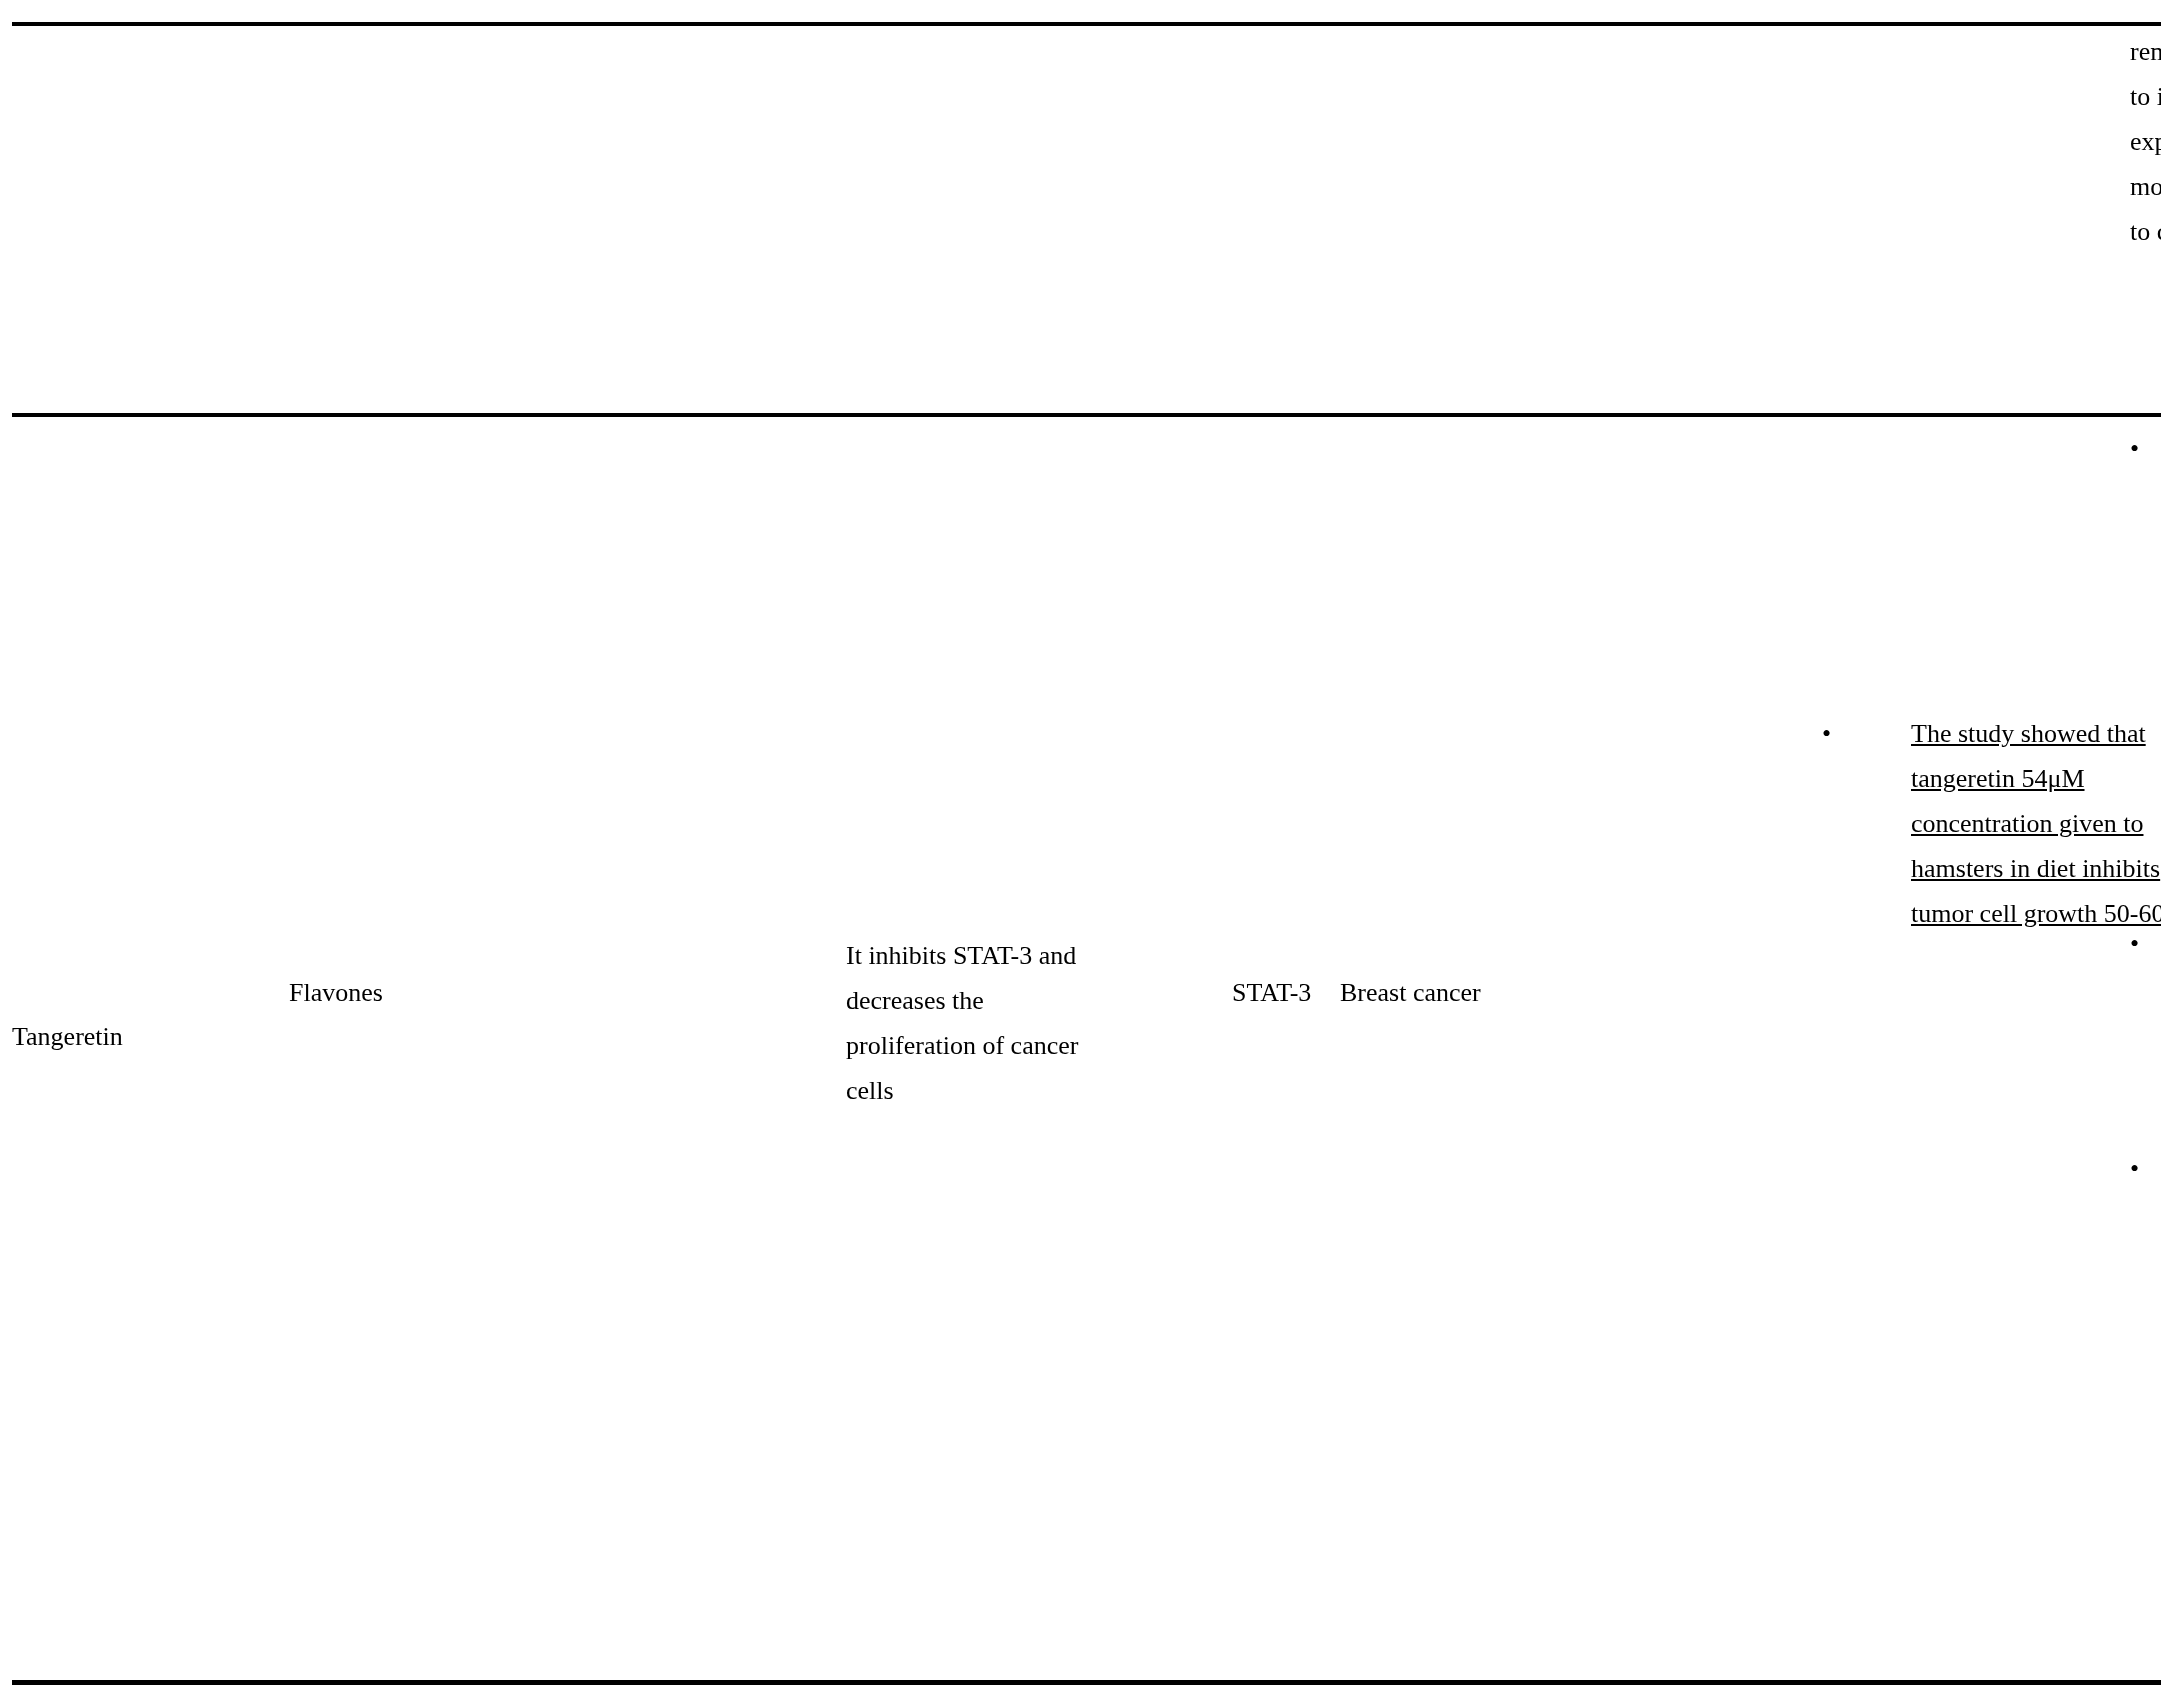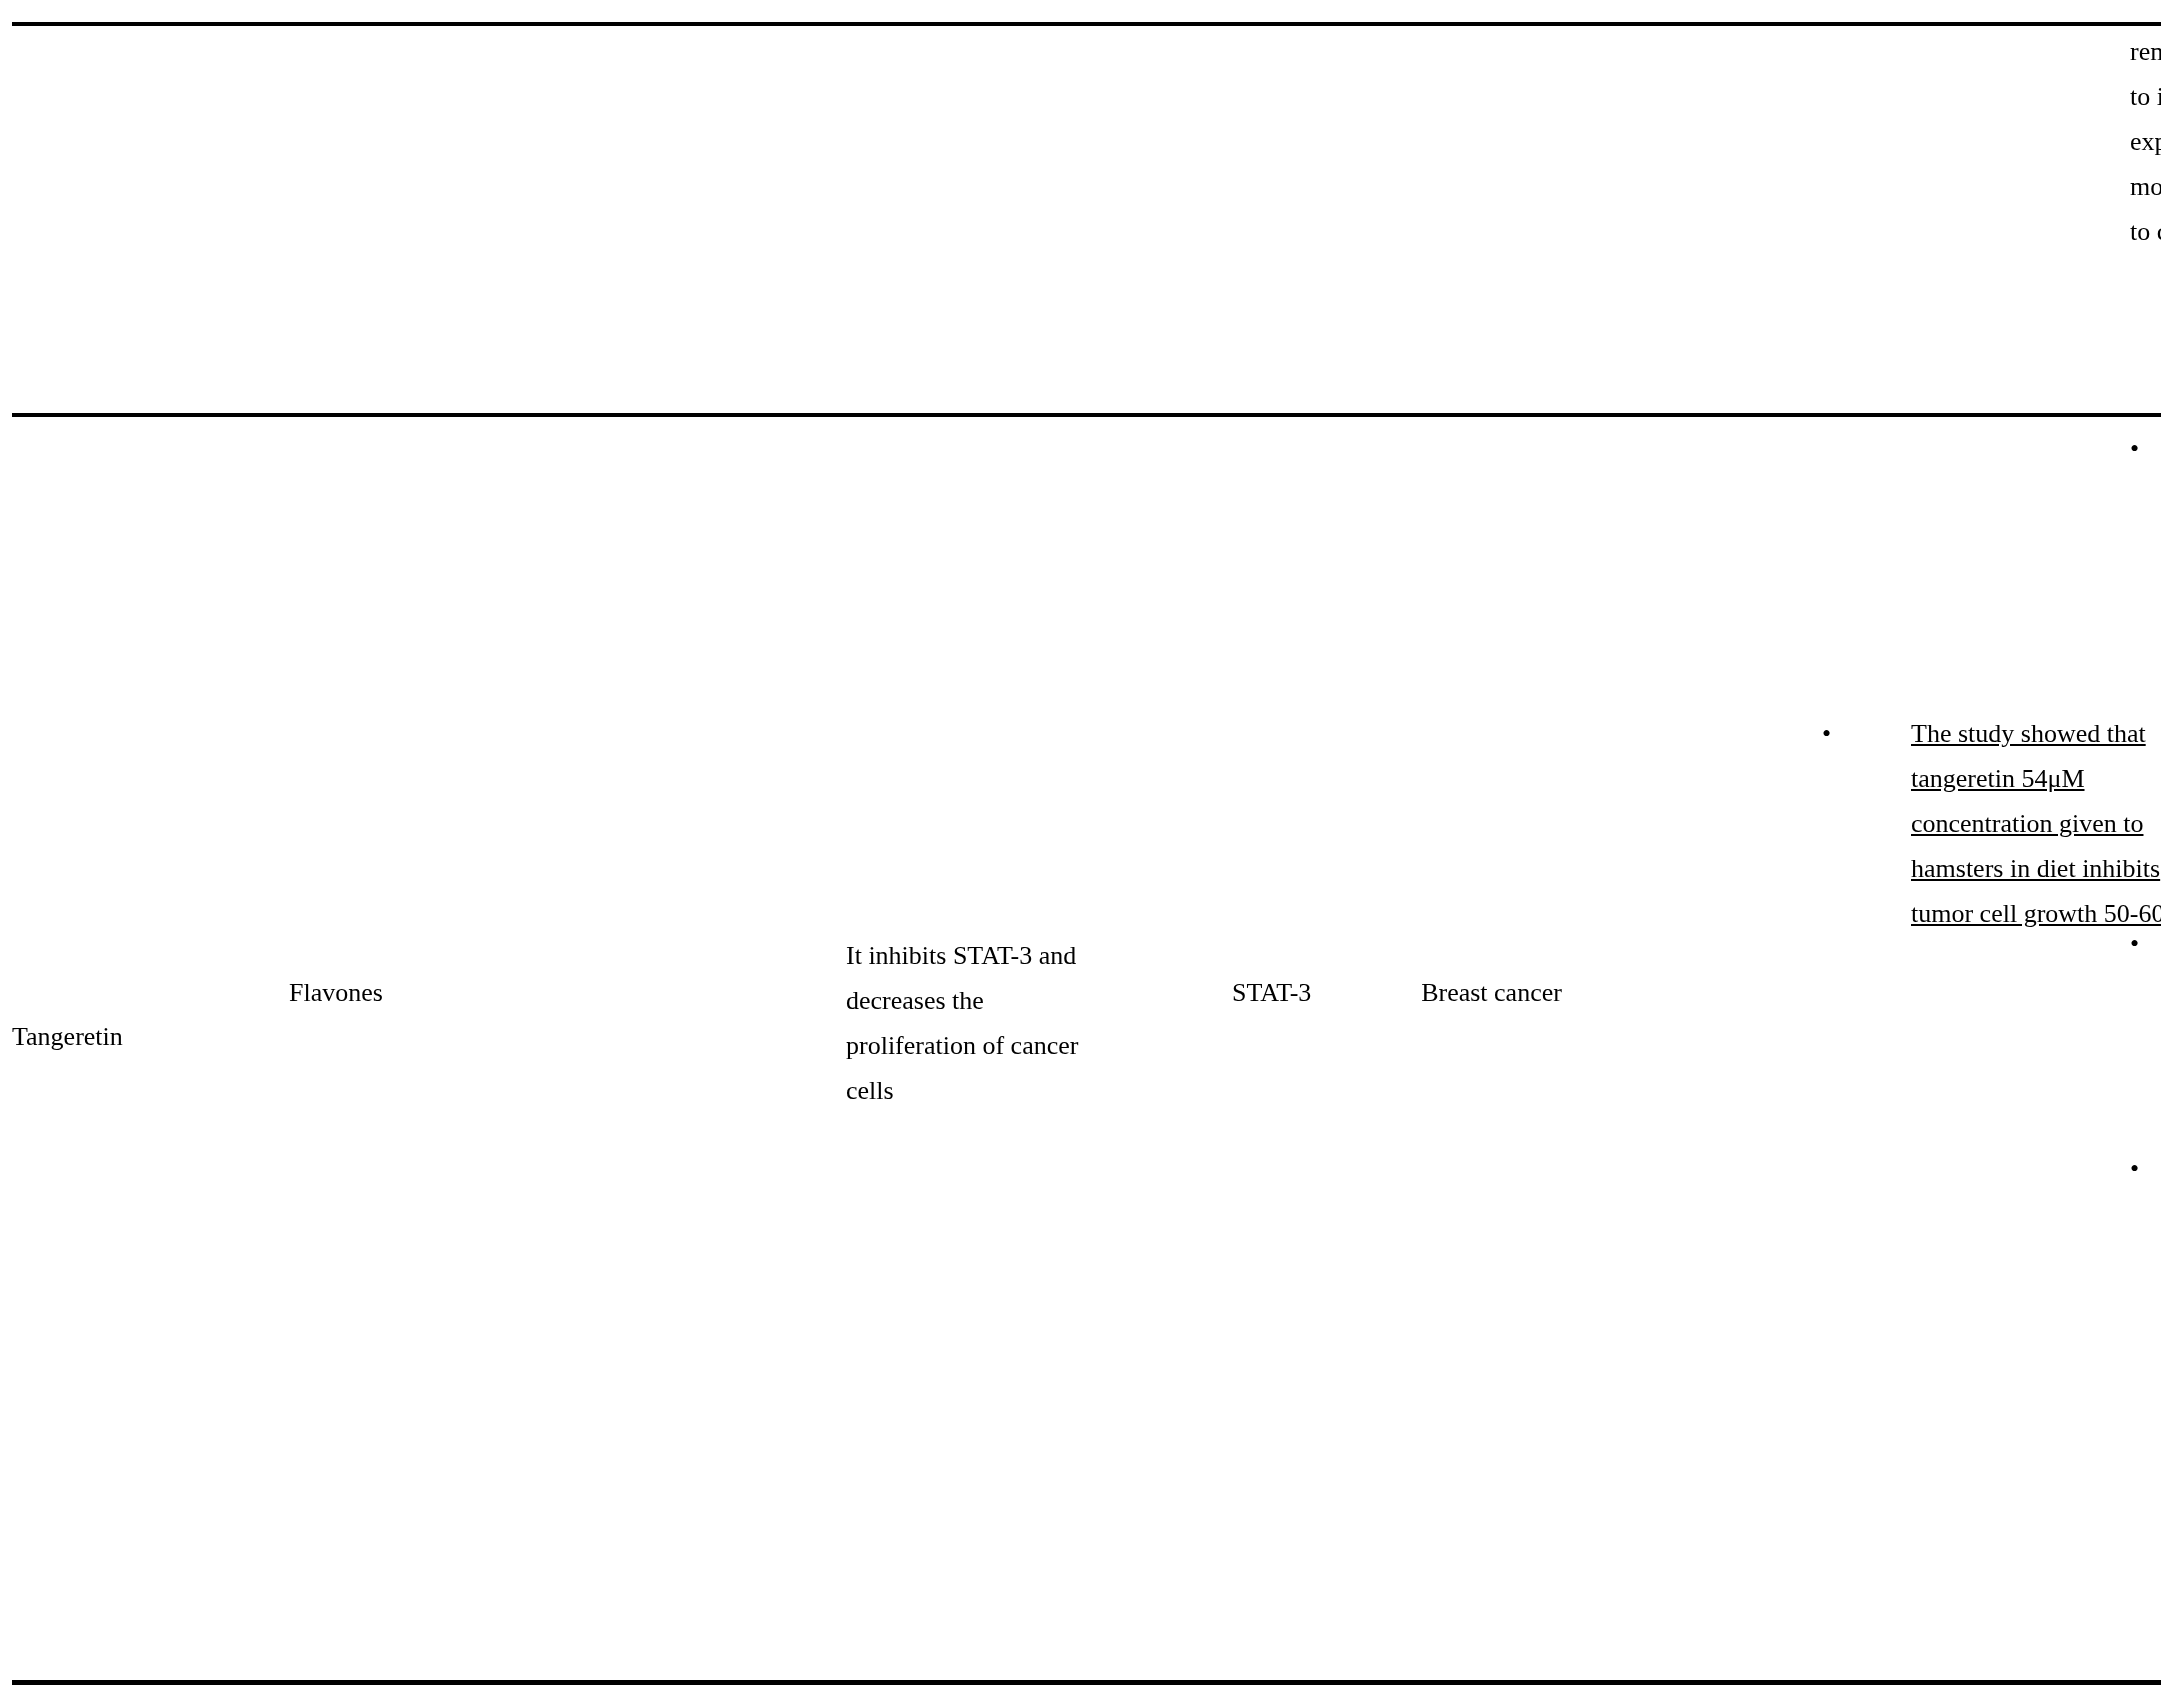--- a/index.html
+++ b/index.html
@@ -46,21 +46,21 @@
     top: 29px;
     width: 478px;
   }
 
   
   #r2c1 { left: 12px;   top: 970px; width: 195px; margin-top: 44px; }
   #r2c2 { left: 289px;  top: 970px; width: 182px; }
   #r2c3 { left: 533px; top: 925px; width: 303px; }
   #r2c4 { left: 846px; top: 925px; width: 242px; margin-top: 8px; }
   #r2c5 { left: 1220px; top: 970px; width: 182px; margin-left: 12px; }
-  #r2c6 { left: 1340px; top: 970px; width: 303px; text-align: center; }
+  #r2c6 { left: 1340px; top: 970px; width: 303px; text-align: left; }
 
   
   .bullets {
     position: absolute;
     font-size: 26px;
     line-height: 45px;
   }
   #r2c7 { left: 1822px; top: 711px; width: 389px; text-decoration: underline; }
   #r2c9 { left: 2130px; top: 426px;  width: 478px; }
 

